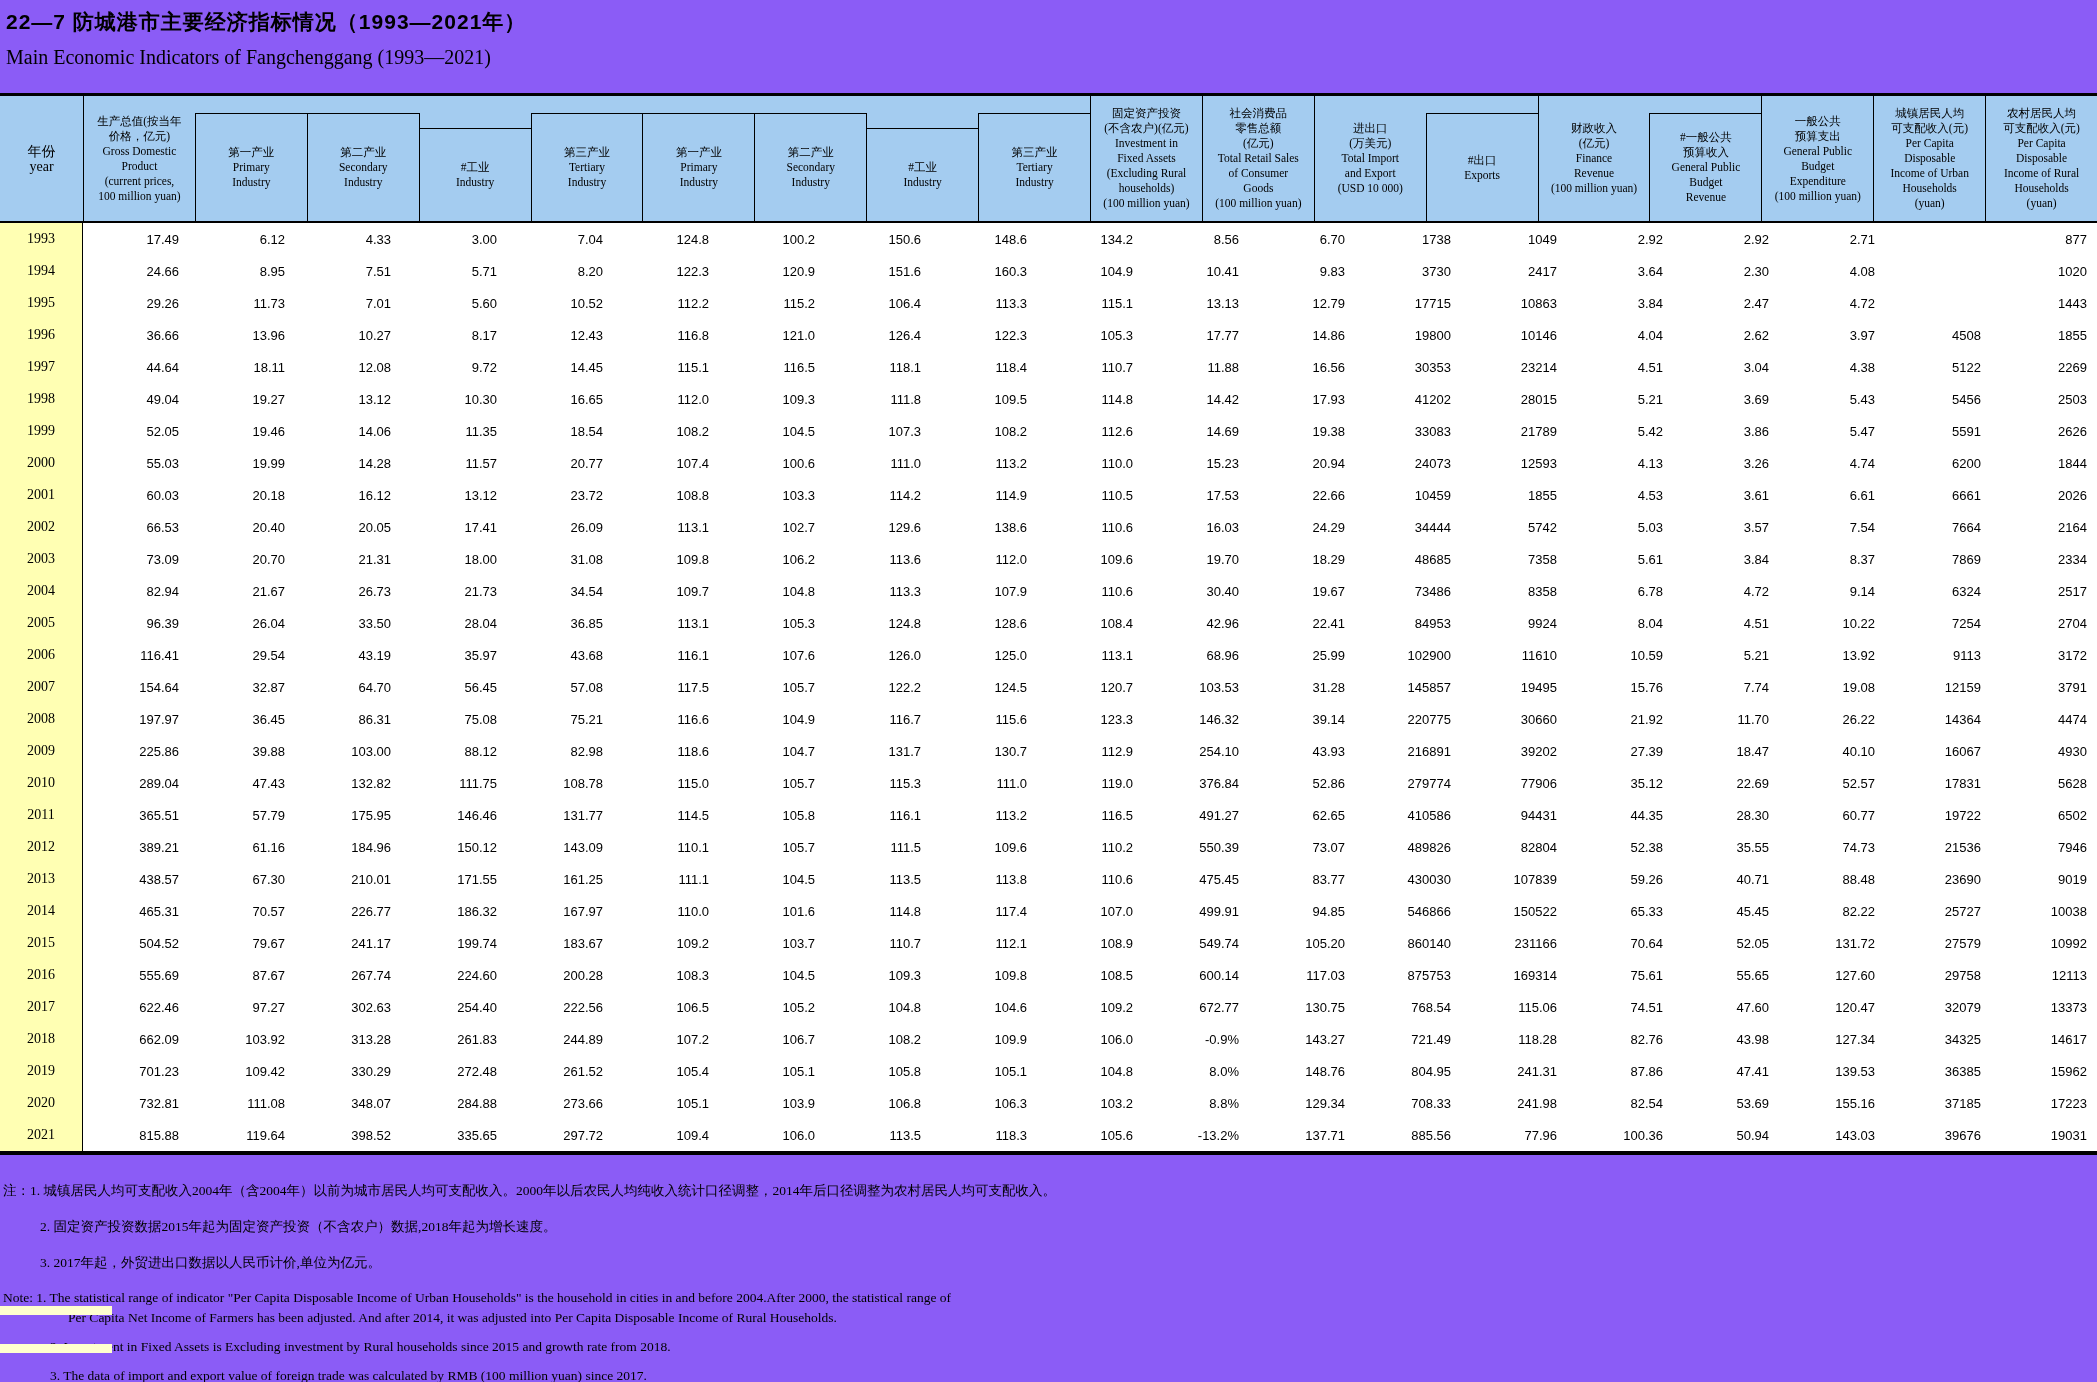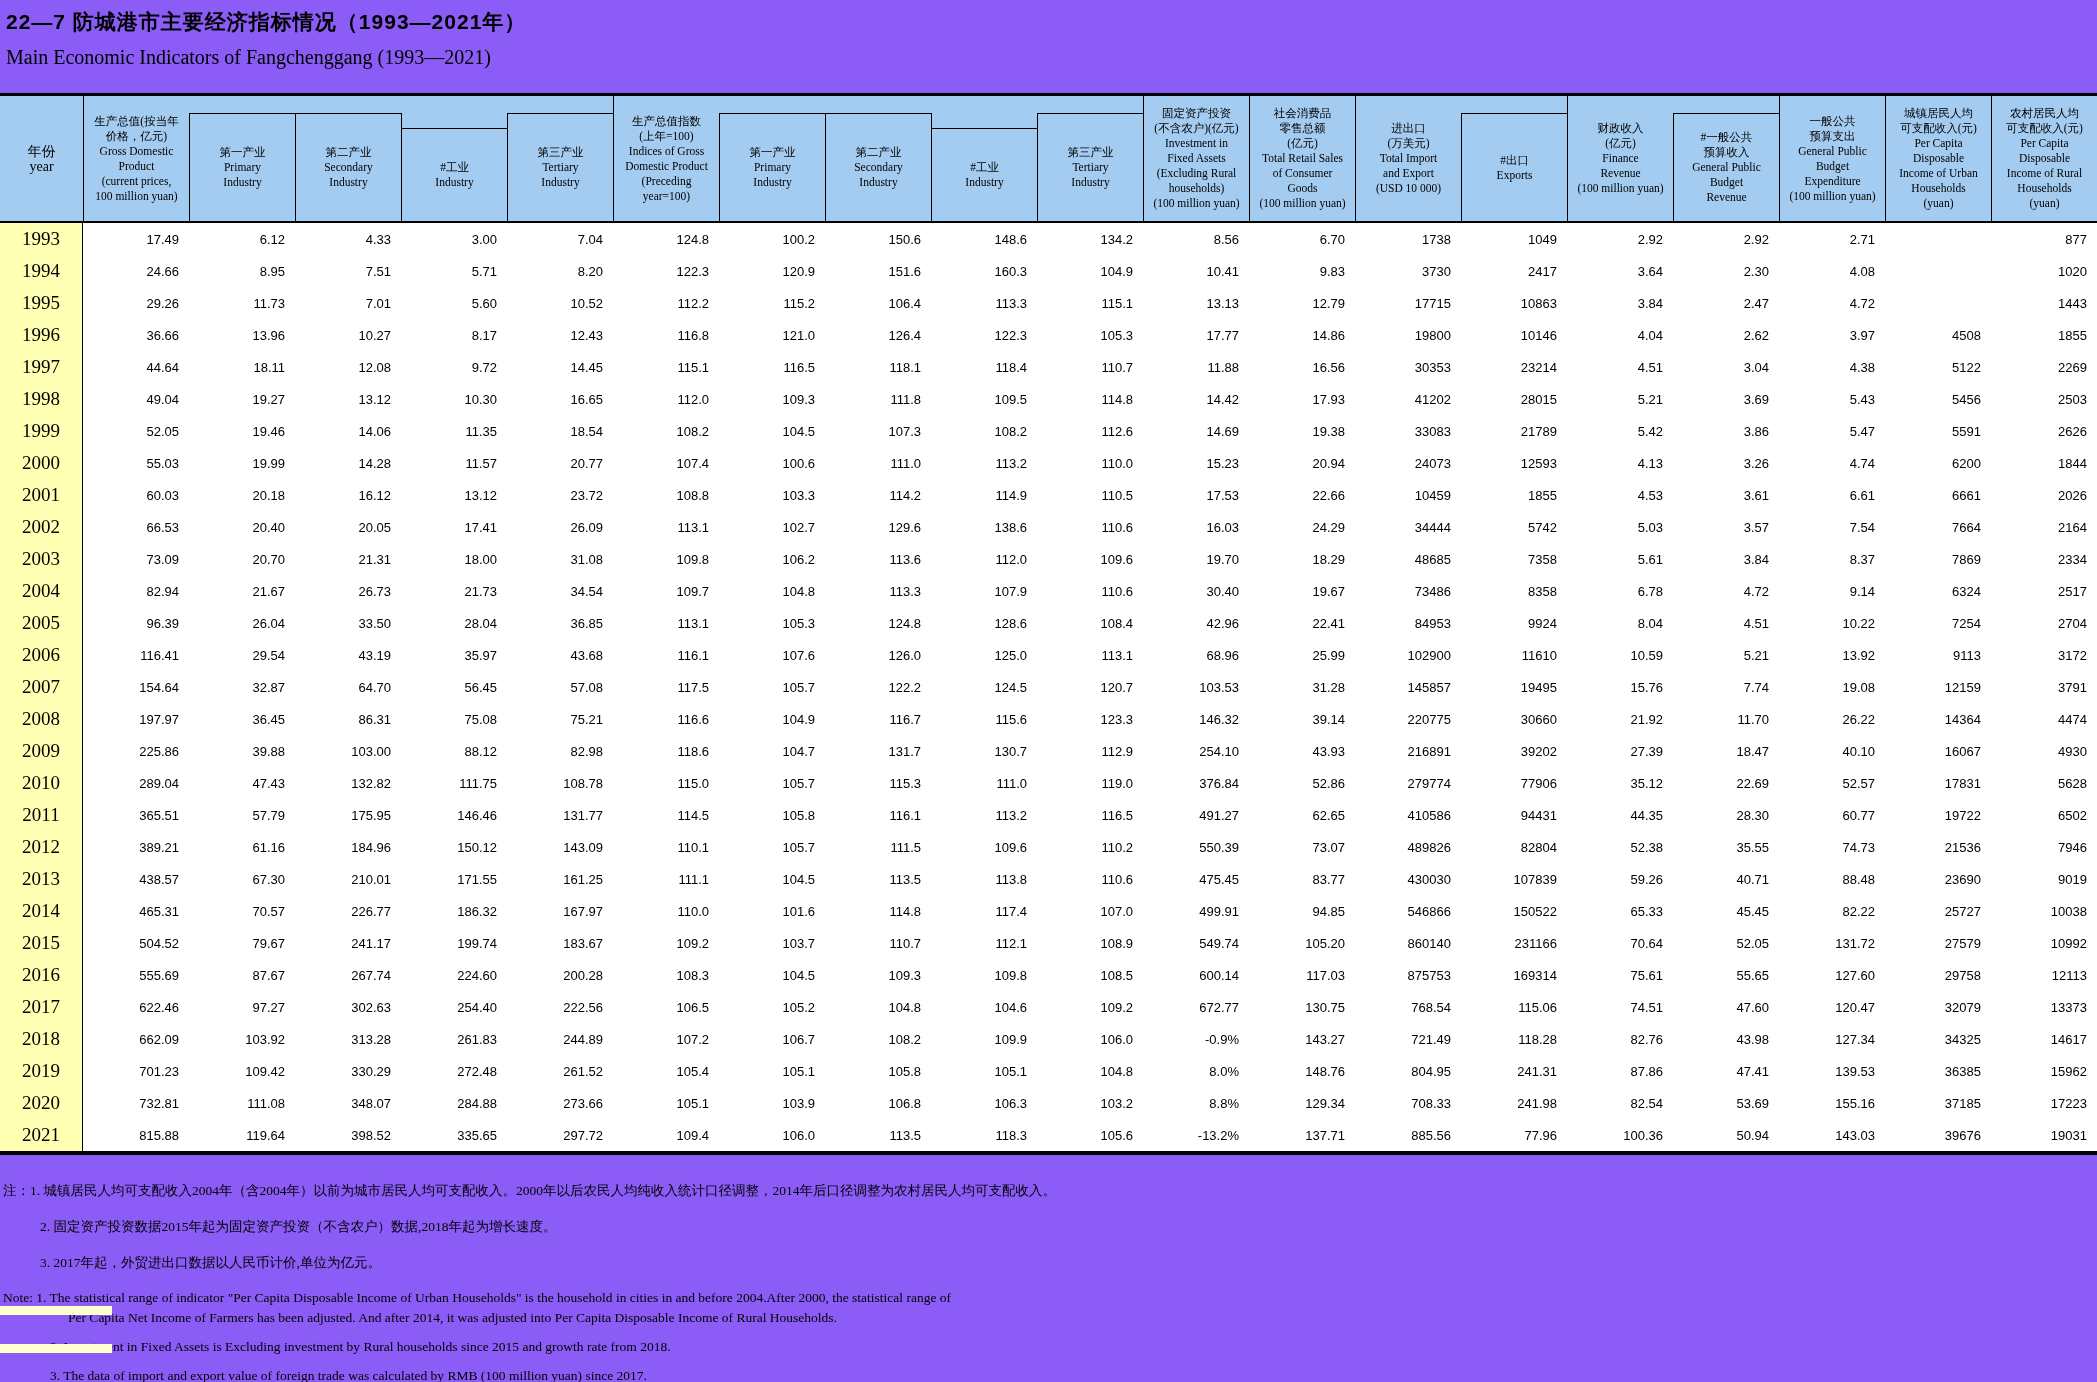--- a/index.html
+++ b/index.html
@@ -18,21 +18,21 @@
   .lvl1{margin-top:17px;}
   .lvl2{margin-top:32px;}
   .bl{border-left:1px solid #000;}
   .br{border-right:1px solid #000;}
   .bt{border-top:1px solid #000;}
   
   .tbody{border-top:2px solid #000;background:#fff;}
   .trow{display:flex;height:32px;align-items:stretch;}
   .ycell{flex:0 0 83px;box-sizing:border-box;background:#FFFFB3;border-right:1px solid #000;
          display:flex;align-items:center;justify-content:center;
-         font-family:"Liberation Serif","DejaVu Serif",serif;font-size:19px;}
+         font-family:"Liberation Serif","DejaVu Serif",serif;font-size:14px;}
   .dcell{flex:1;box-sizing:border-box;display:flex;align-items:center;justify-content:flex-end;
          padding-right:10px;font-family:"Liberation Sans","DejaVu Sans",sans-serif;font-size:13px;}
   
   .notes{position:absolute;left:0;top:1180px;width:2097px;
          font-family:"Liberation Serif","DejaVu Serif",serif;font-size:13.5px;}
   .note-zh{margin:0 0 15px 3px;line-height:21px;}
   .note-zh.ind{margin-left:40px;}
   .note-en{margin:0 0 0 3px;line-height:20px;}
   .note-en.cont{margin-left:68px;}
   .note-en.ind{margin-left:50px;margin-top:9px;}
@@ -61,26 +61,20 @@
 Primary
 Industry</div>
       <div class="hc lvl1 bl bt br">第二产业
 Secondary
 Industry</div>
       <div class="hc lvl2 bt">#工业
 Industry</div>
       <div class="hc lvl1 bl bt">第三产业
 Tertiary
 Industry</div>
-      <div class="hc bl">生产总值指数
-(上年=100)
-Indices of Gross
-Domestic Product
-(Preceding
-year=100)</div>
       <div class="hc lvl1 bl bt">第一产业
 Primary
 Industry</div>
       <div class="hc lvl1 bl bt br">第二产业
 Secondary
 Industry</div>
       <div class="hc lvl2 bt">#工业
 Industry</div>
       <div class="hc lvl1 bl bt">第三产业
 Tertiary

